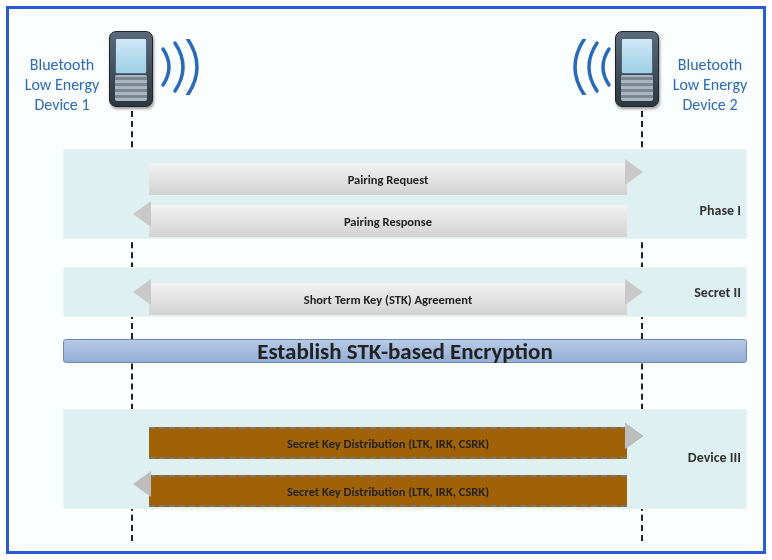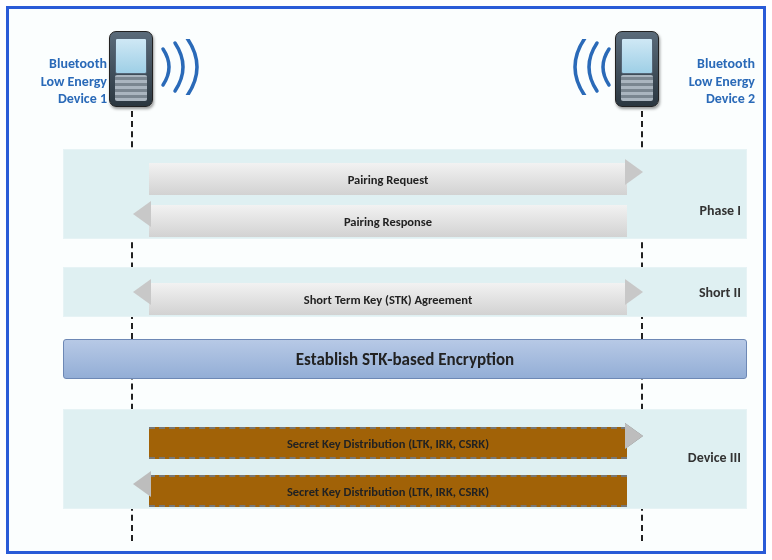--- a/index.html
+++ b/index.html
@@ -15,24 +15,24 @@
     height: 548px;
     margin: 6px;
     border: 3px solid #2a5bd7;
     background: #fbfefe;
     position: relative;
     overflow: hidden;
   }
   .device-label {
     position: absolute;
     color: #2a6ab8;
-    font-size: 14px;
-    font-weight: bold;
+    font-size: 16px;
+    font-weight: normal;
     line-height: 1.25;
-    text-align: right;
+    text-align: center;
     width: 90px;
   }
   .dev1-label { top: 46px; left: 8px; }
   .dev2-label { top: 46px; right: 8px; }
   .phone {
     position: absolute;
     width: 48px;
     height: 80px;
     top: 22px;
   }
@@ -87,26 +87,26 @@
     font-size: 14px;
     font-weight: 600;
   }
   .plabel1 { top: 193px; }
   .plabel2 { top: 275px; }
   .plabel3 { top: 440px; }
 
   .establish-bar {
     position: absolute;
     left: 54px; right: 16px;
-    top: 330px; height: 40px;
+    top: 330px; height: 24px;
     background: linear-gradient(#b7c9e6,#93aed6);
     border: 1px solid #6d88b5;
     border-radius: 3px;
     display: flex; align-items: center; justify-content: center;
-    font-weight: bold; font-size: 17px; color: #222;
+    font-weight: bold; font-size: 23px; color: #222;
   }
 
   .arrow-row {
     position: absolute;
     left: 128px; width: 502px; height: 26px;
   }
   .arrow-body {
     position: absolute; top: 4px; left: 12px; right: 12px; height: 32px;
     background: linear-gradient(#f2f2f2,#d2d2d2);
     display:flex; align-items:center; justify-content:center;
@@ -178,21 +178,21 @@
   </div>
 
   <div class="lifeline l1"></div>
   <div class="lifeline l2"></div>
 
   <div class="phase-band band1"></div>
   <div class="phase-band band2"></div>
   <div class="phase-band band3"></div>
 
   <div class="phase-label plabel1">Phase I</div>
-  <div class="phase-label plabel2">Short II</div>
+  <div class="phase-label plabel2">Secret II</div>
   <div class="phase-label plabel3">Device III</div>
 
   <div class="arrow-row r1">
     <div class="arrow-body">Pairing Request</div>
     <div class="ah right-solid"></div>
   </div>
   <div class="arrow-row r2">
     <div class="arrow-body">Pairing Response</div>
     <div class="ah left-solid"></div>
   </div>

